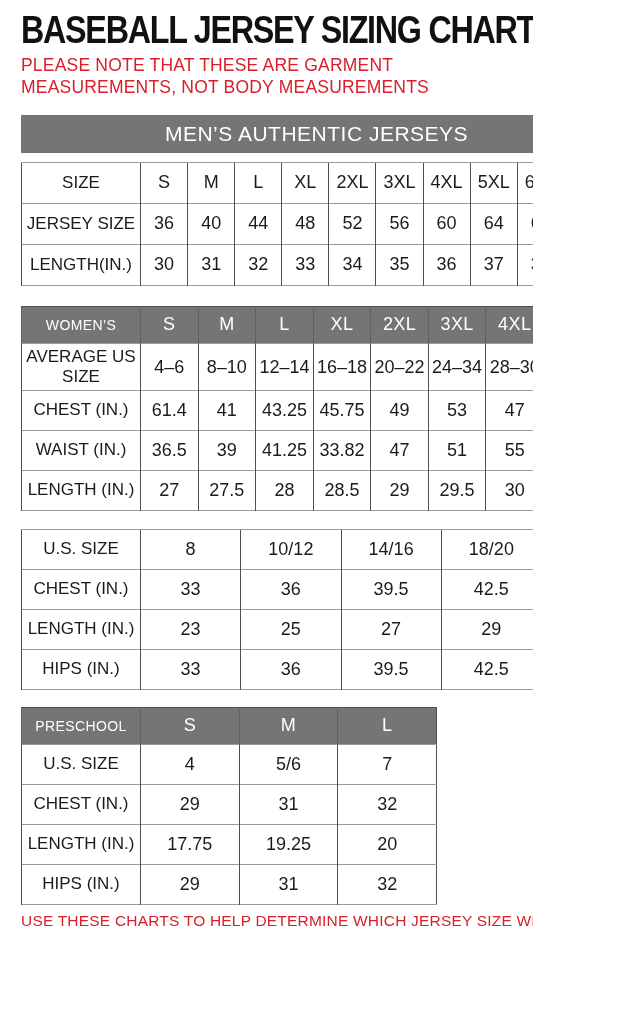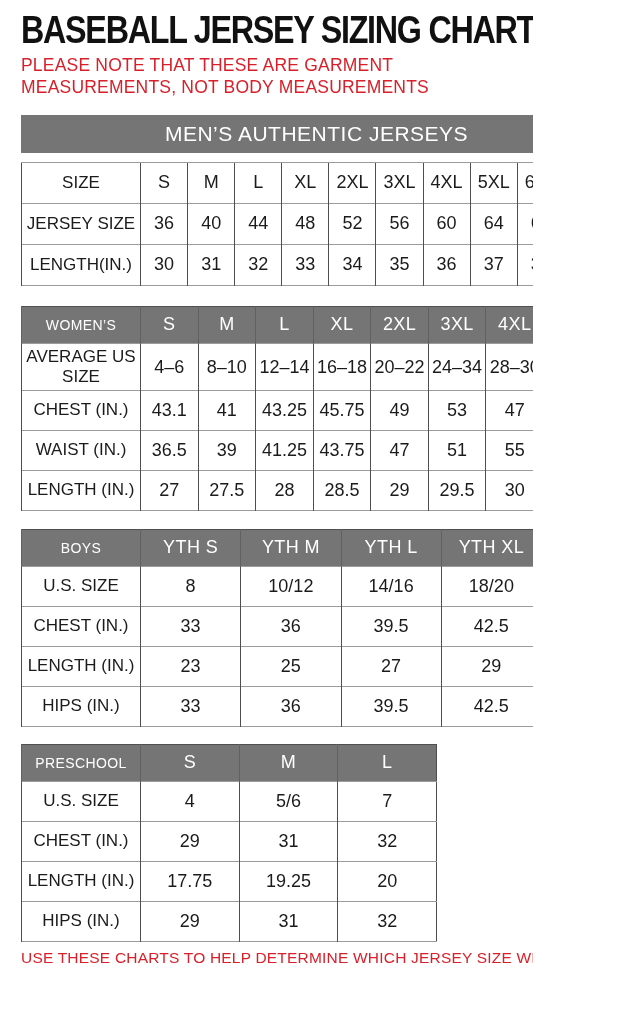--- a/index.html
+++ b/index.html
@@ -175,61 +175,54 @@
           <td>4–6</td>
           <td>8–10</td>
           <td>12–14</td>
           <td>16–18</td>
           <td>20–22</td>
           <td>24–34</td>
           <td>28–30</td>
         </tr>
         <tr>
           <td class="rowlabel">CHEST (IN.)</td>
-          <td>43.1</td>
+          <td>61.4</td>
           <td>41</td>
           <td>43.25</td>
           <td>45.75</td>
           <td>49</td>
           <td>53</td>
           <td>47</td>
         </tr>
         <tr>
           <td class="rowlabel">WAIST (IN.)</td>
           <td>36.5</td>
           <td>39</td>
           <td>41.25</td>
-          <td>43.75</td>
+          <td>33.82</td>
           <td>47</td>
           <td>51</td>
           <td>55</td>
         </tr>
         <tr>
           <td class="rowlabel">LENGTH (IN.)</td>
           <td>27</td>
           <td>27.5</td>
           <td>28</td>
           <td>28.5</td>
           <td>29</td>
           <td>29.5</td>
           <td>30</td>
         </tr>
       </tbody>
   </table>
 
   <table class="tbl boys-table">
     <tbody>
         <tr>
-          <th>BOYS</th>
-          <th>YTH S</th>
-          <th>YTH M</th>
-          <th>YTH L</th>
-          <th>YTH XL</th>
-        </tr>
-        <tr>
           <td class="rowlabel">U.S. SIZE</td>
           <td>8</td>
           <td>10/12</td>
           <td>14/16</td>
           <td>18/20</td>
         </tr>
         <tr>
           <td class="rowlabel">CHEST (IN.)</td>
           <td>33</td>
           <td>36</td>

